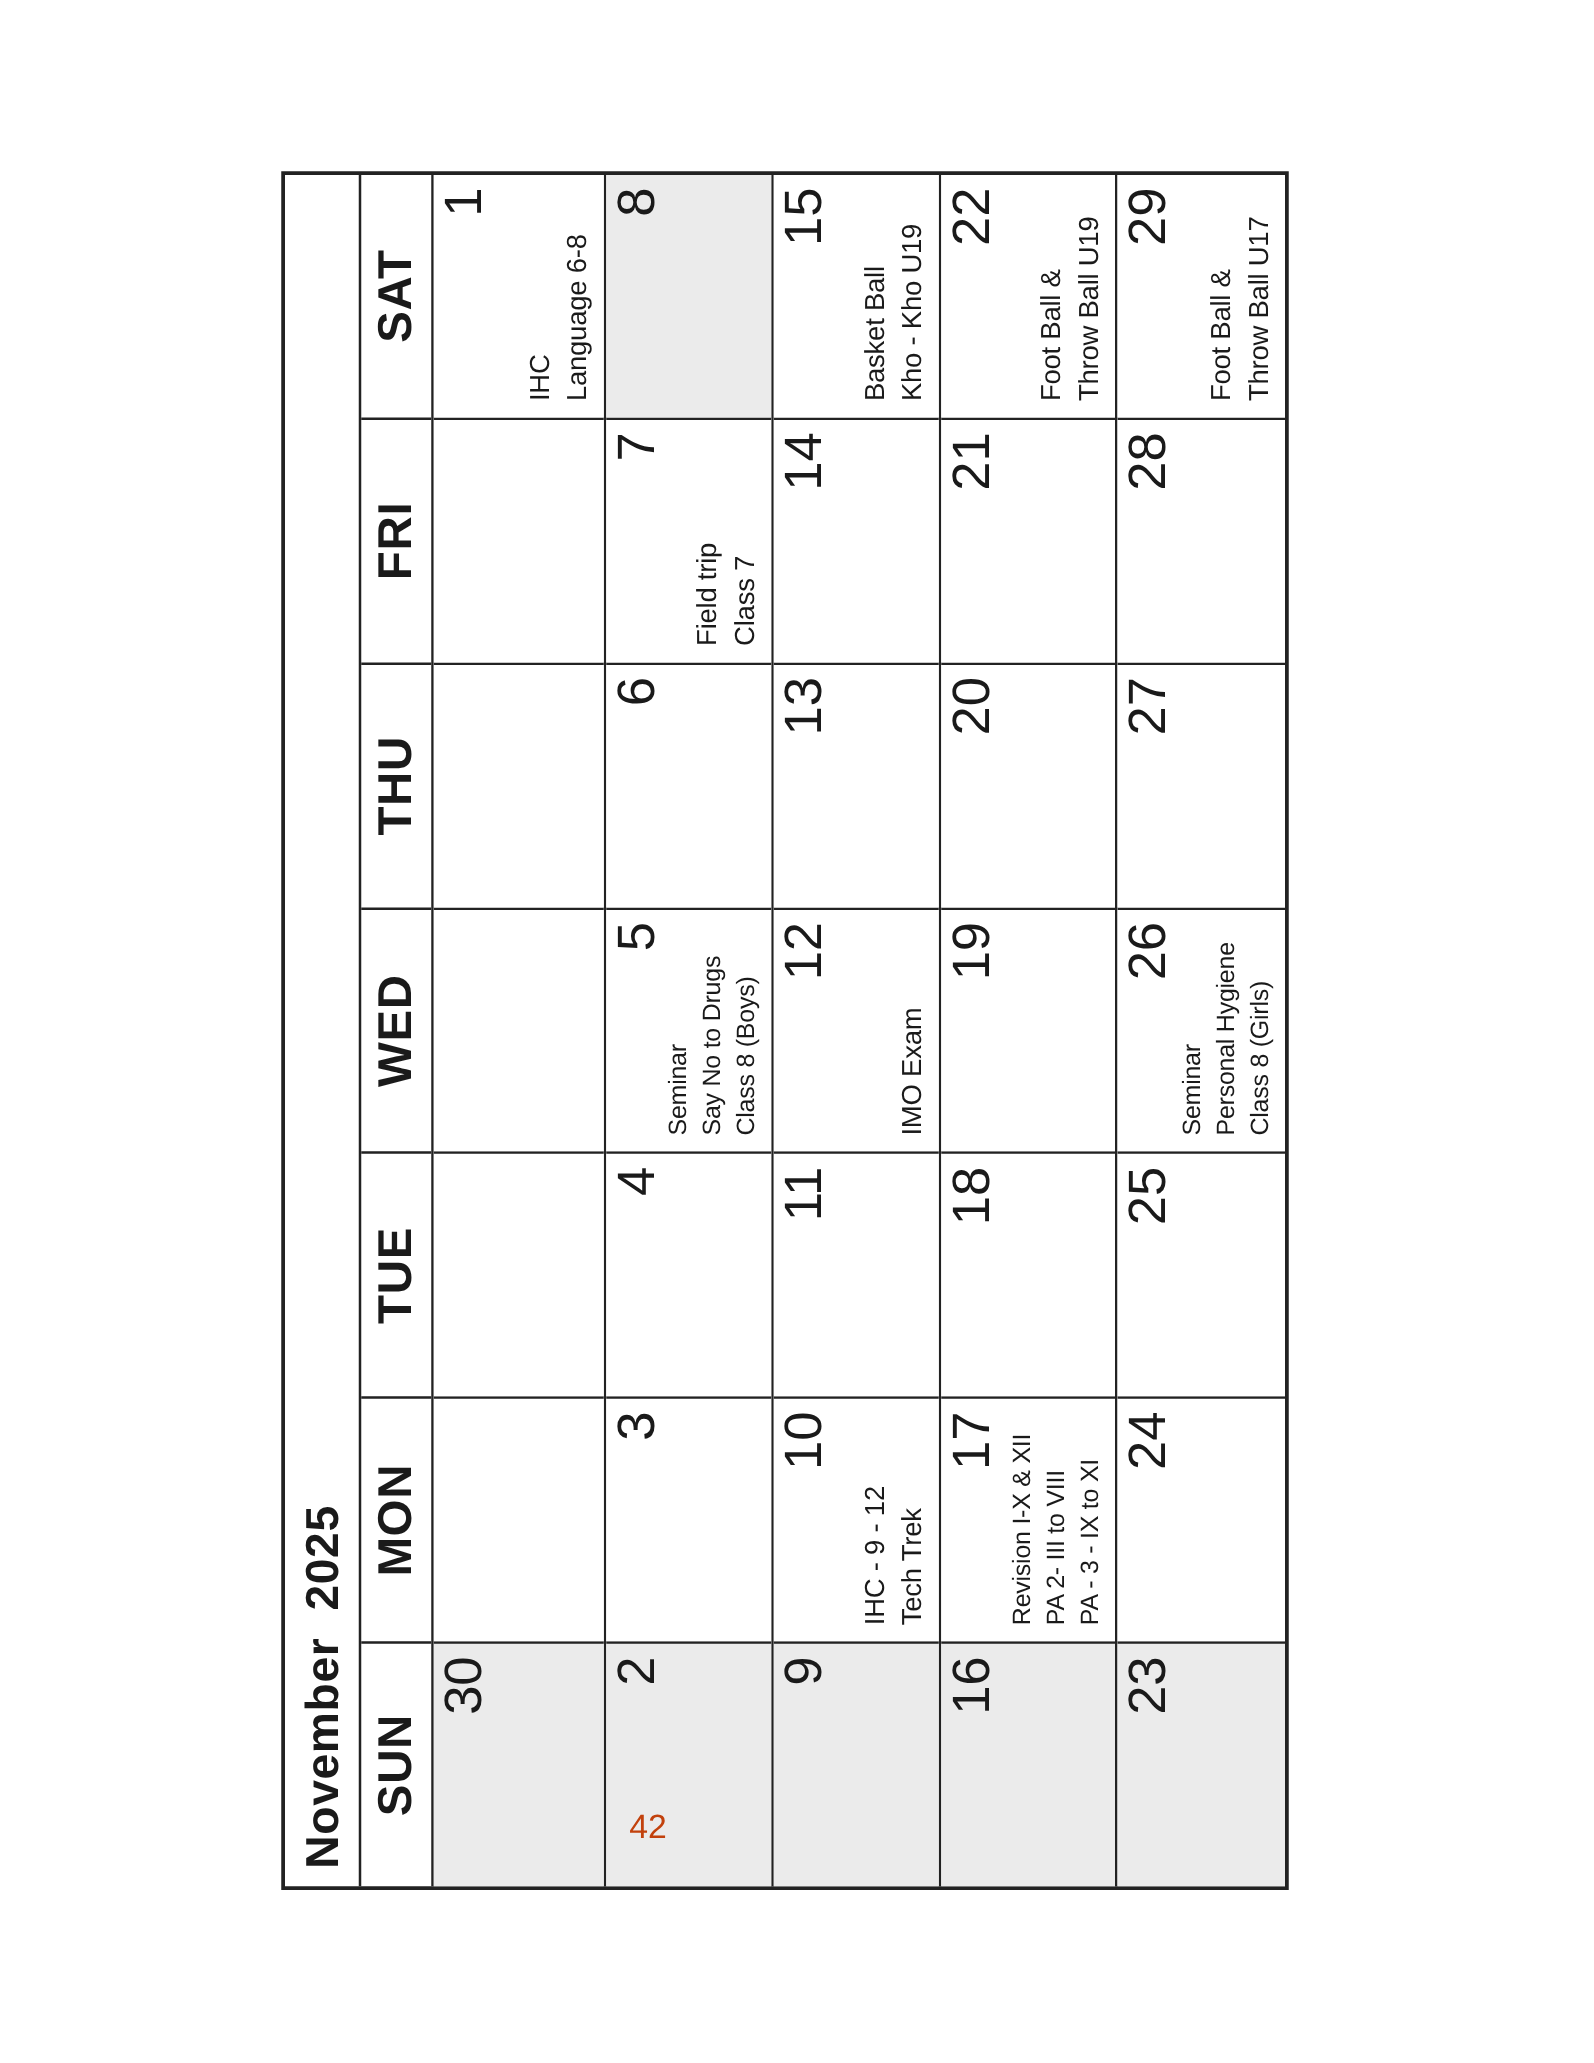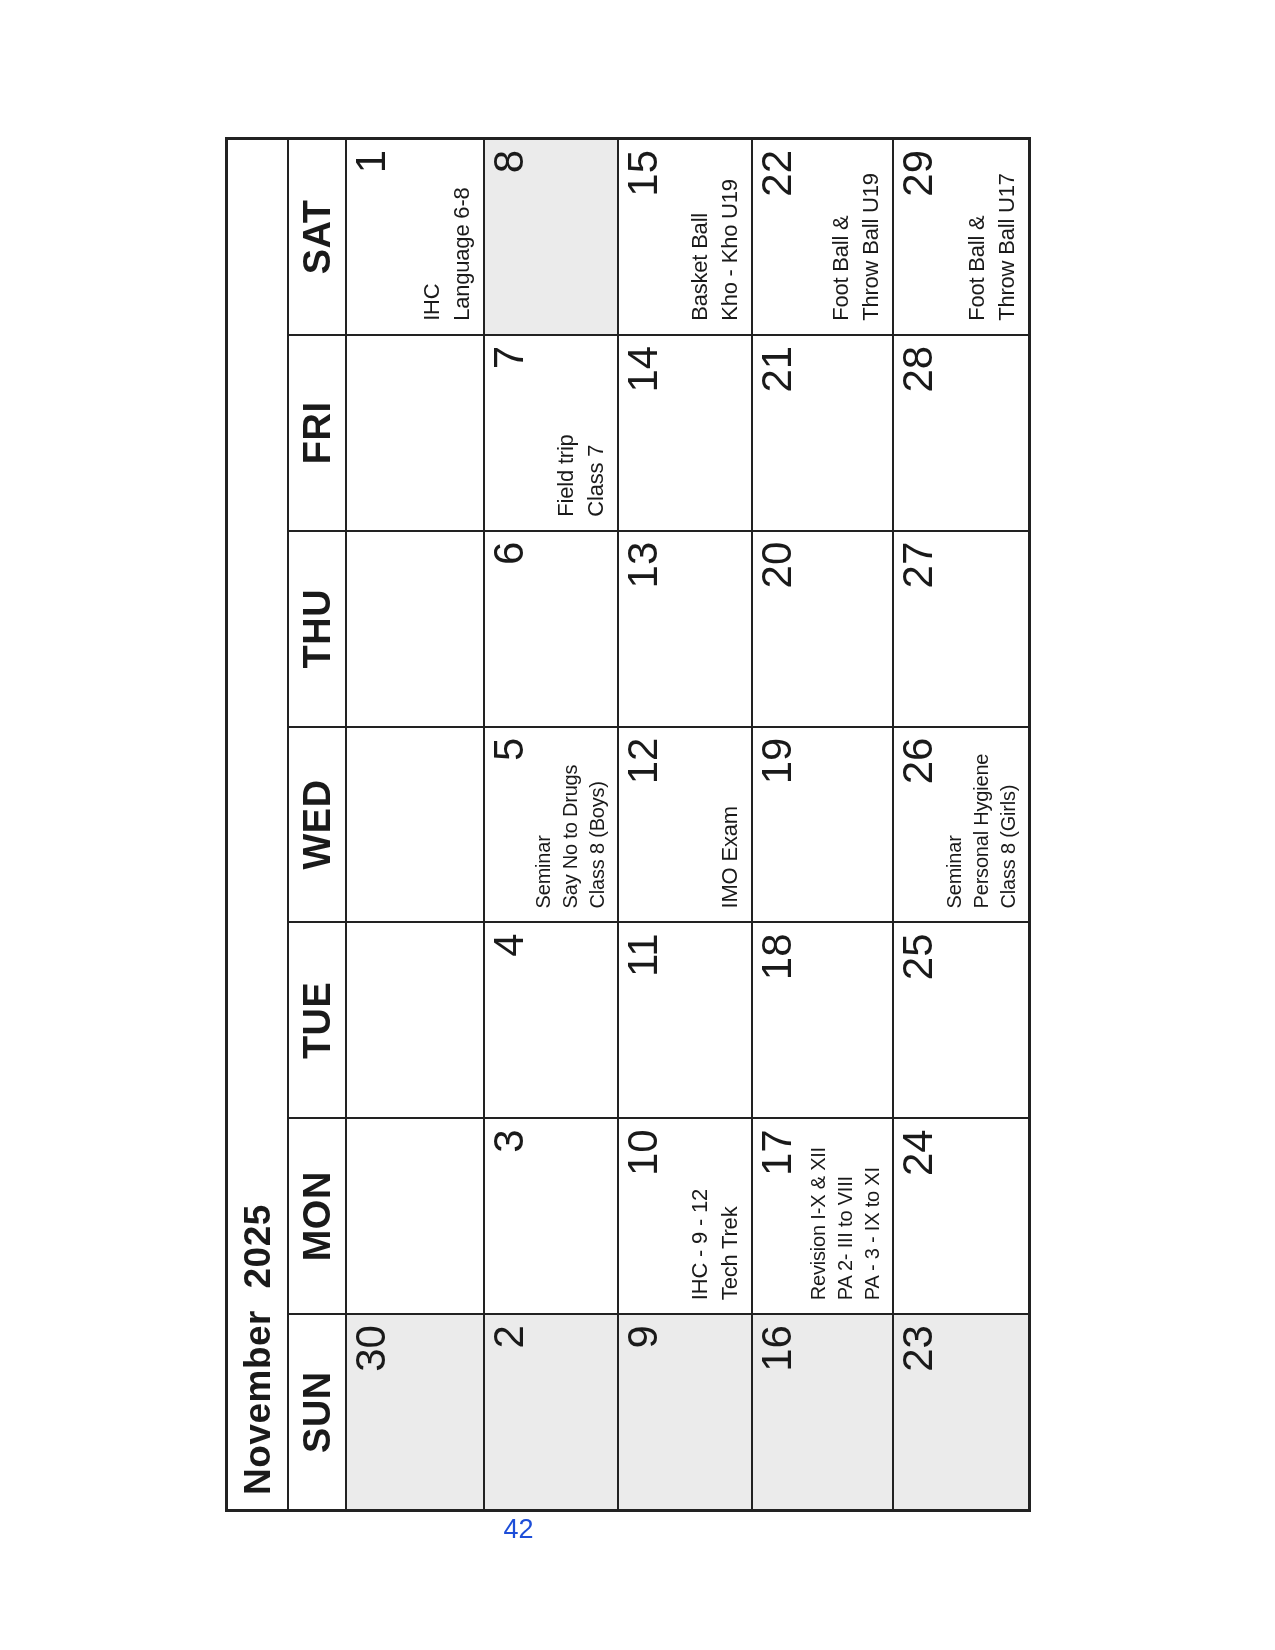--- a/index.html
+++ b/index.html
@@ -29,21 +29,21 @@
   }
   .hcell:last-child{border-right:none;}
   .week-row{display:flex;box-sizing:border-box;border-bottom:2px solid #222;}
   .week-row:last-child{border-bottom:none;flex:1;}
   .day-cell{flex:1;position:relative;box-sizing:border-box;border-right:2px solid #222;background:#ffffff;}
   .day-cell:last-child{border-right:none;}
   .day-cell.shaded{background:var(--shade,#ebebeb);}
   .date-num{position:absolute;top:2px;right:10px;font-size:42px;line-height:1.05;}
   .events{position:absolute;left:13px;bottom:6px;font-size:22px;line-height:30px;white-space:nowrap;letter-spacing:-.2px;}
   .events.small{font-size:20px;line-height:27px;}
-  .page-num{position:absolute;top:1514px;left:0;width:1037px;text-align:center;font-size:27px;color:#1d4ed8;}
+  .page-num{position:absolute;top:1446px;left:0;width:1037px;text-align:center;font-size:27px;color:#c2410c;}
 </style>
 </head>
 <body>
 
 <div class="page" style="--shade: #ebebeb;">
   <div class="cal-rotor">
     <div class="cal">
       <div class="title-bar">November  2025</div>
       <div class="header-row">
           <div class="hcell">SUN</div>

